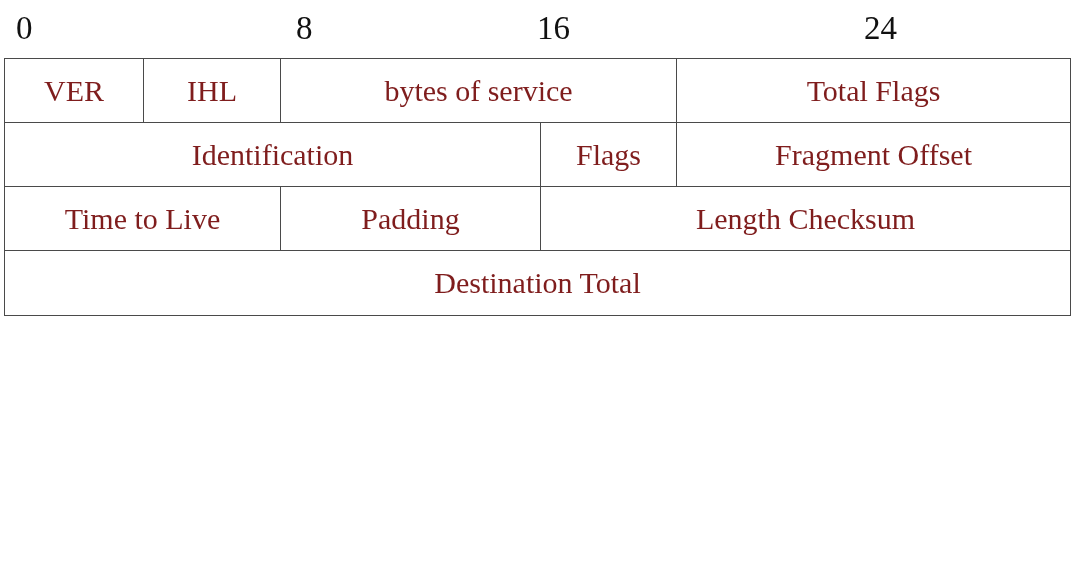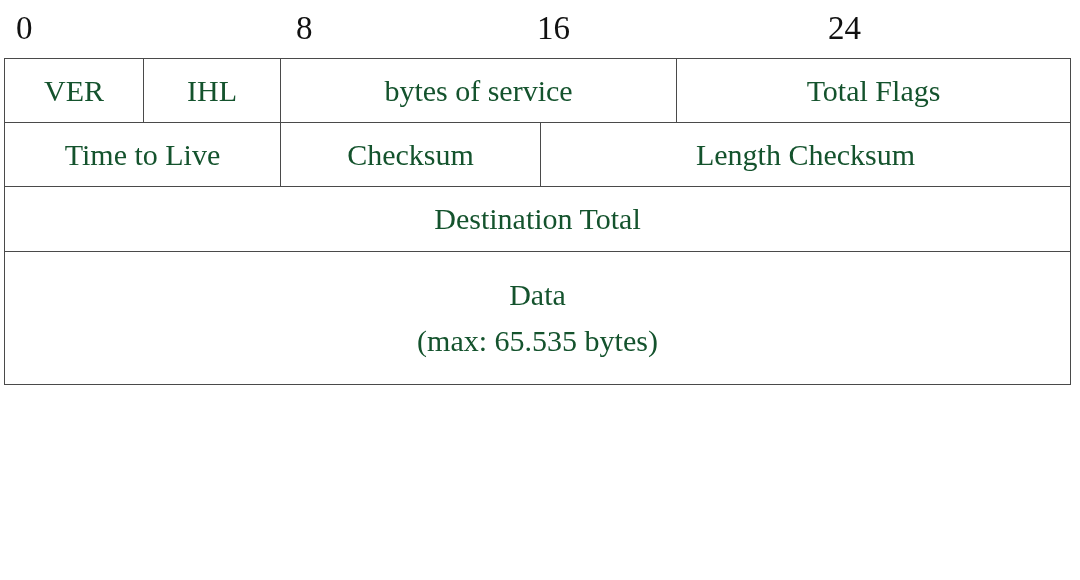--- a/index.html
+++ b/index.html
@@ -48,21 +48,21 @@
     border-collapse: collapse;
     table-layout: fixed;
   }
   .hdr-table td {
     border: 1.6px solid #4a4a4a;
     text-align: center;
     vertical-align: middle;
     font-size: 30px;
     line-height: 1.12;
     font-family: "Liberation Serif", "DejaVu Serif", serif;
-    color: #14532d;
+    color: #7f1d1d;
     padding: 0;
     background: #ffffff;
     white-space: nowrap;
   }
 
   .r-std   { height: 64px; }
   .r-wide  { height: 65px; }
   .r-data  { height: 133px; }
 
   .data-cell {
@@ -75,56 +75,55 @@
 </style>
 </head>
 <body>
 
 <div id="diagram">
 
   <div class="ruler">
     <span class="ruler-tick" style="left:16px;">0</span>
     <span class="ruler-tick" style="left:296px;">8</span>
     <span class="ruler-tick" style="left:537px;">16</span>
-    <span class="ruler-tick" style="left:828px;text-align:right;">24</span>
+    <span class="ruler-tick" style="left:864px;text-align:right;">24</span>
   </div>
 
   <table class="hdr-table">
     <colgroup>
       <col style="width:139px;">
       <col style="width:137px;">
       <col style="width:260px;">
       <col style="width:136px;">
       <col style="width:394px;">
     </colgroup>
     <tbody>
 
       <tr class="r-std">
         <td>VER</td>
         <td>IHL</td>
         <td colspan="2">bytes of service</td>
         <td>Total Flags</td>
       </tr>
 
+      <tr class="r-std">
+        <td colspan="3">Identification</td>
+        <td>Flags</td>
+        <td>Fragment Offset</td>
+      </tr>
 
       <tr class="r-std">
         <td colspan="2">Time to Live</td>
-        <td>Checksum</td>
+        <td>Padding</td>
         <td colspan="2">Length Checksum</td>
       </tr>
 
 
       <tr class="r-wide">
         <td colspan="5">Destination Total</td>
       </tr>
 
 
-      <tr class="r-data">
-        <td colspan="5" class="data-cell">
-          <span class="data-line">Data</span>
-          <span class="data-line">(max: 65.535 bytes)</span>
-        </td>
-      </tr>
 
     </tbody>
   </table>
 
 </div>
 
 </body></html>

